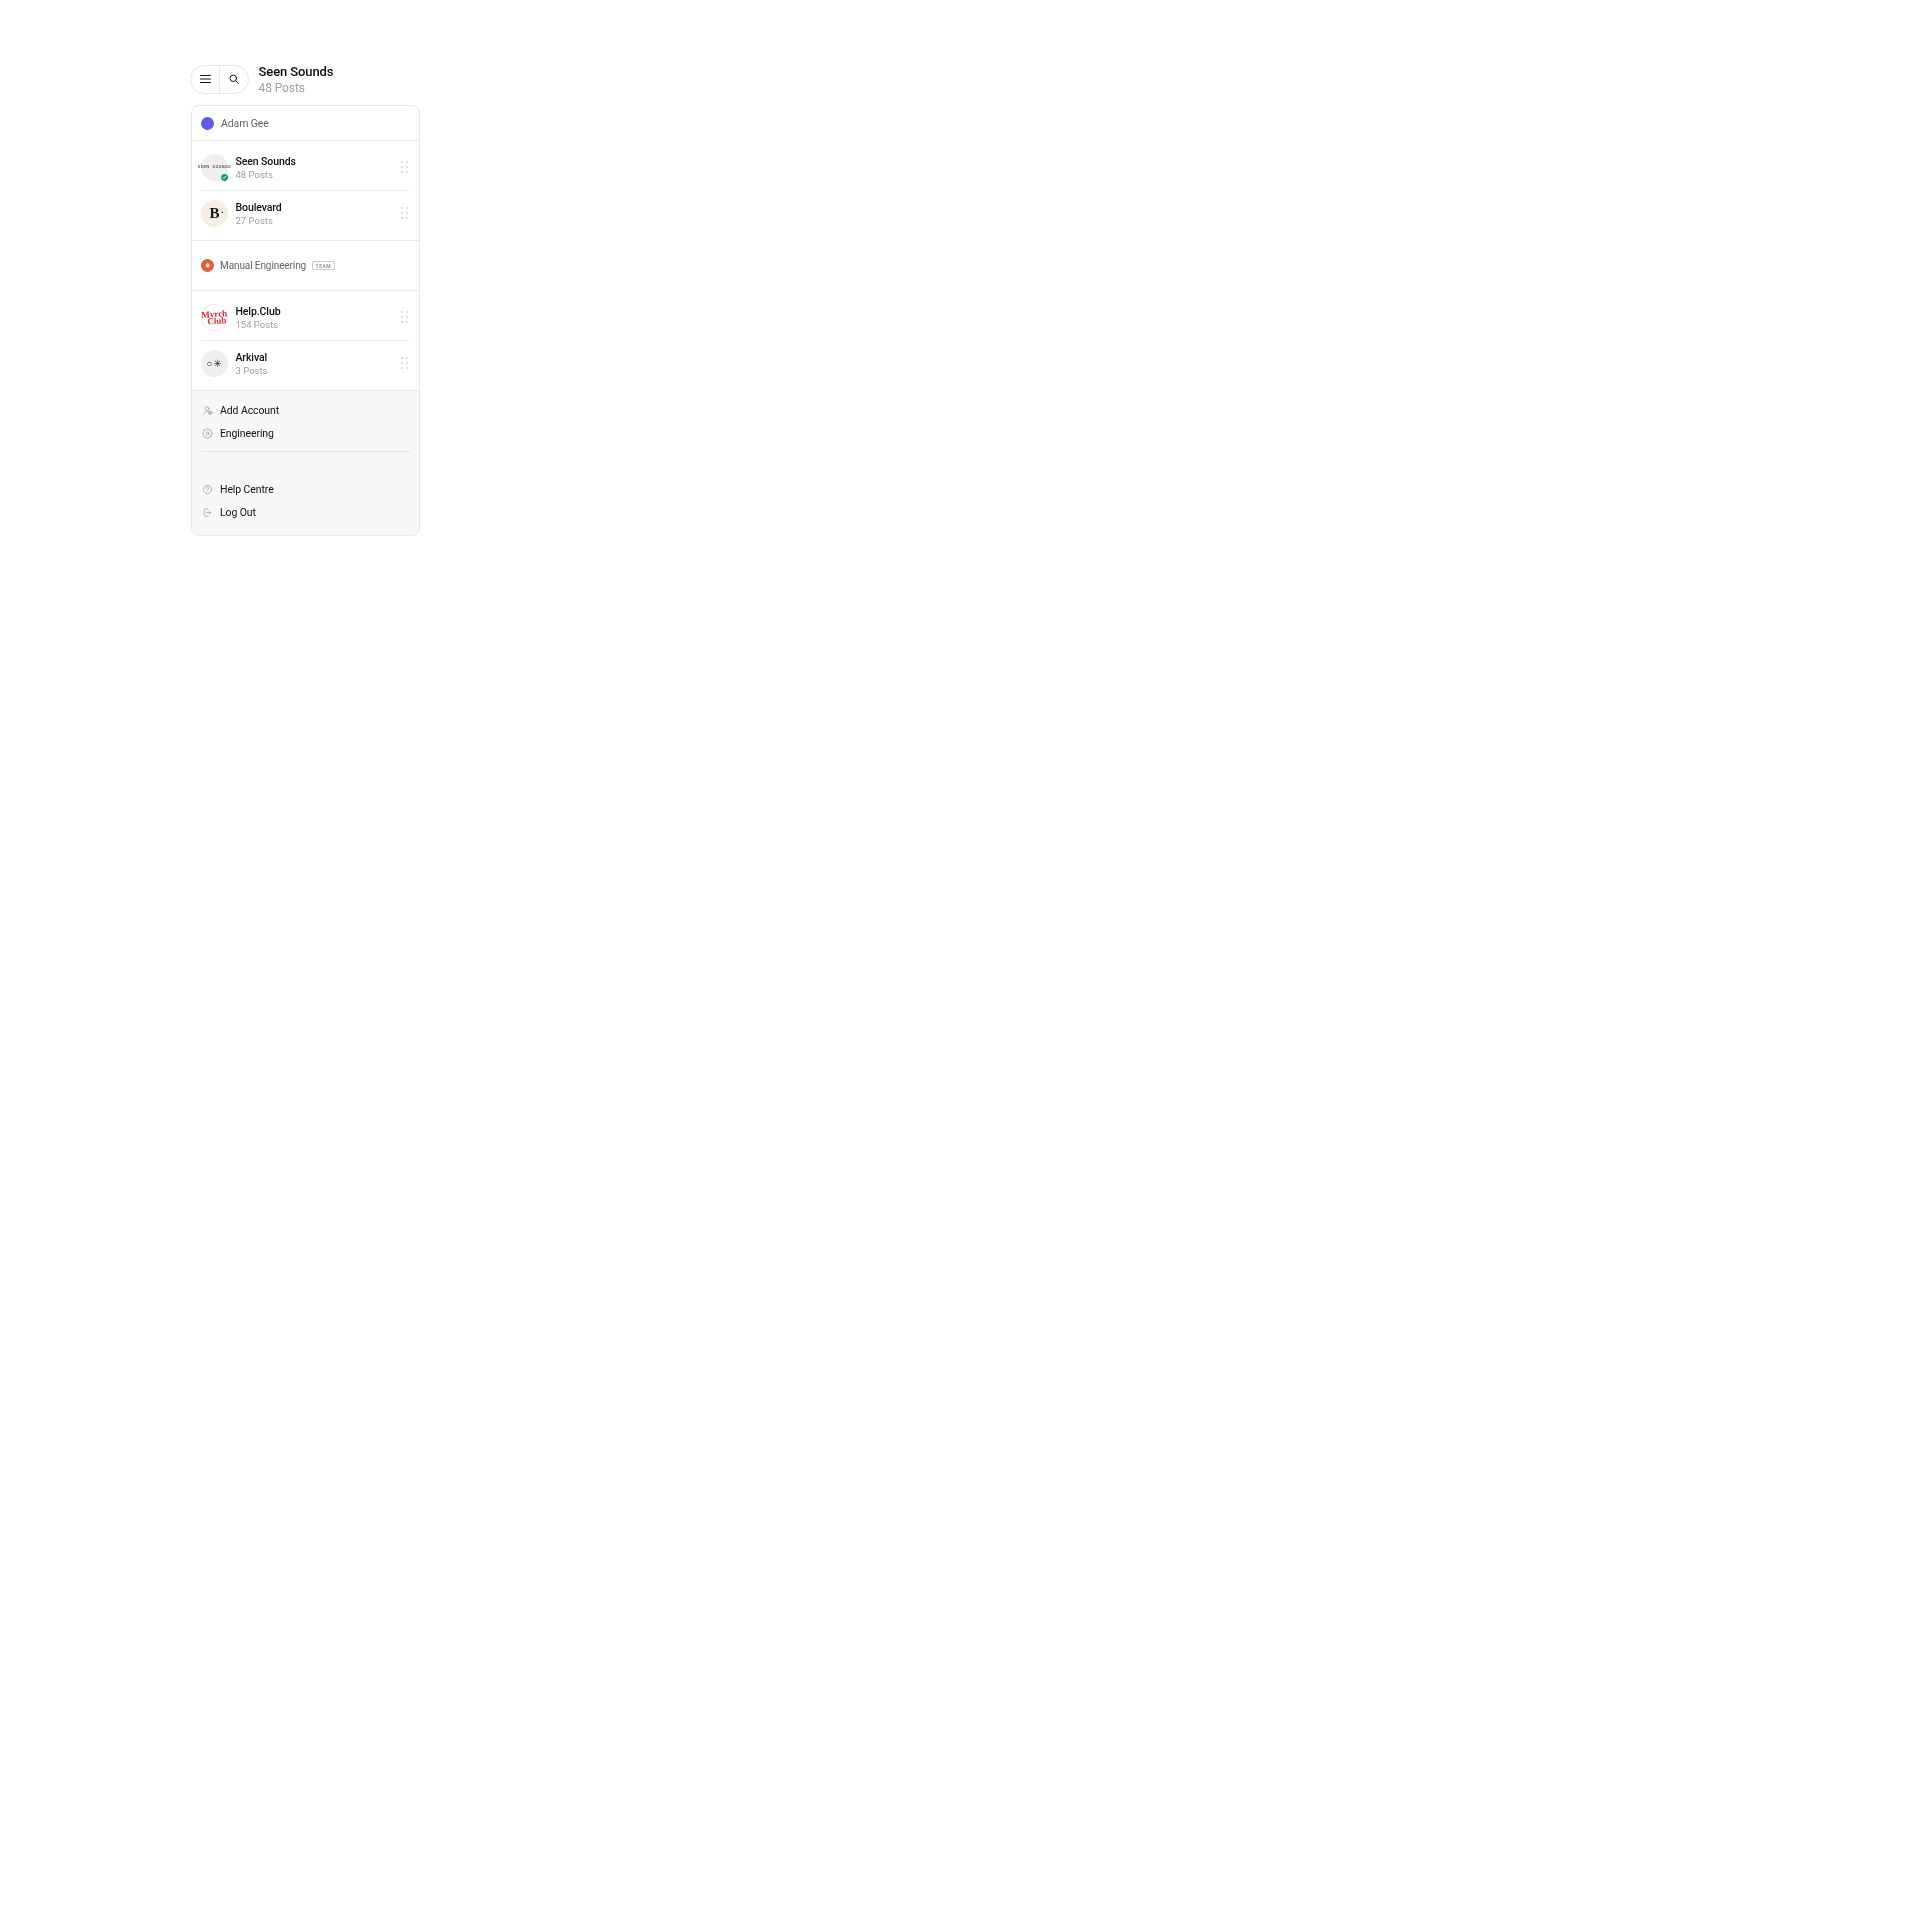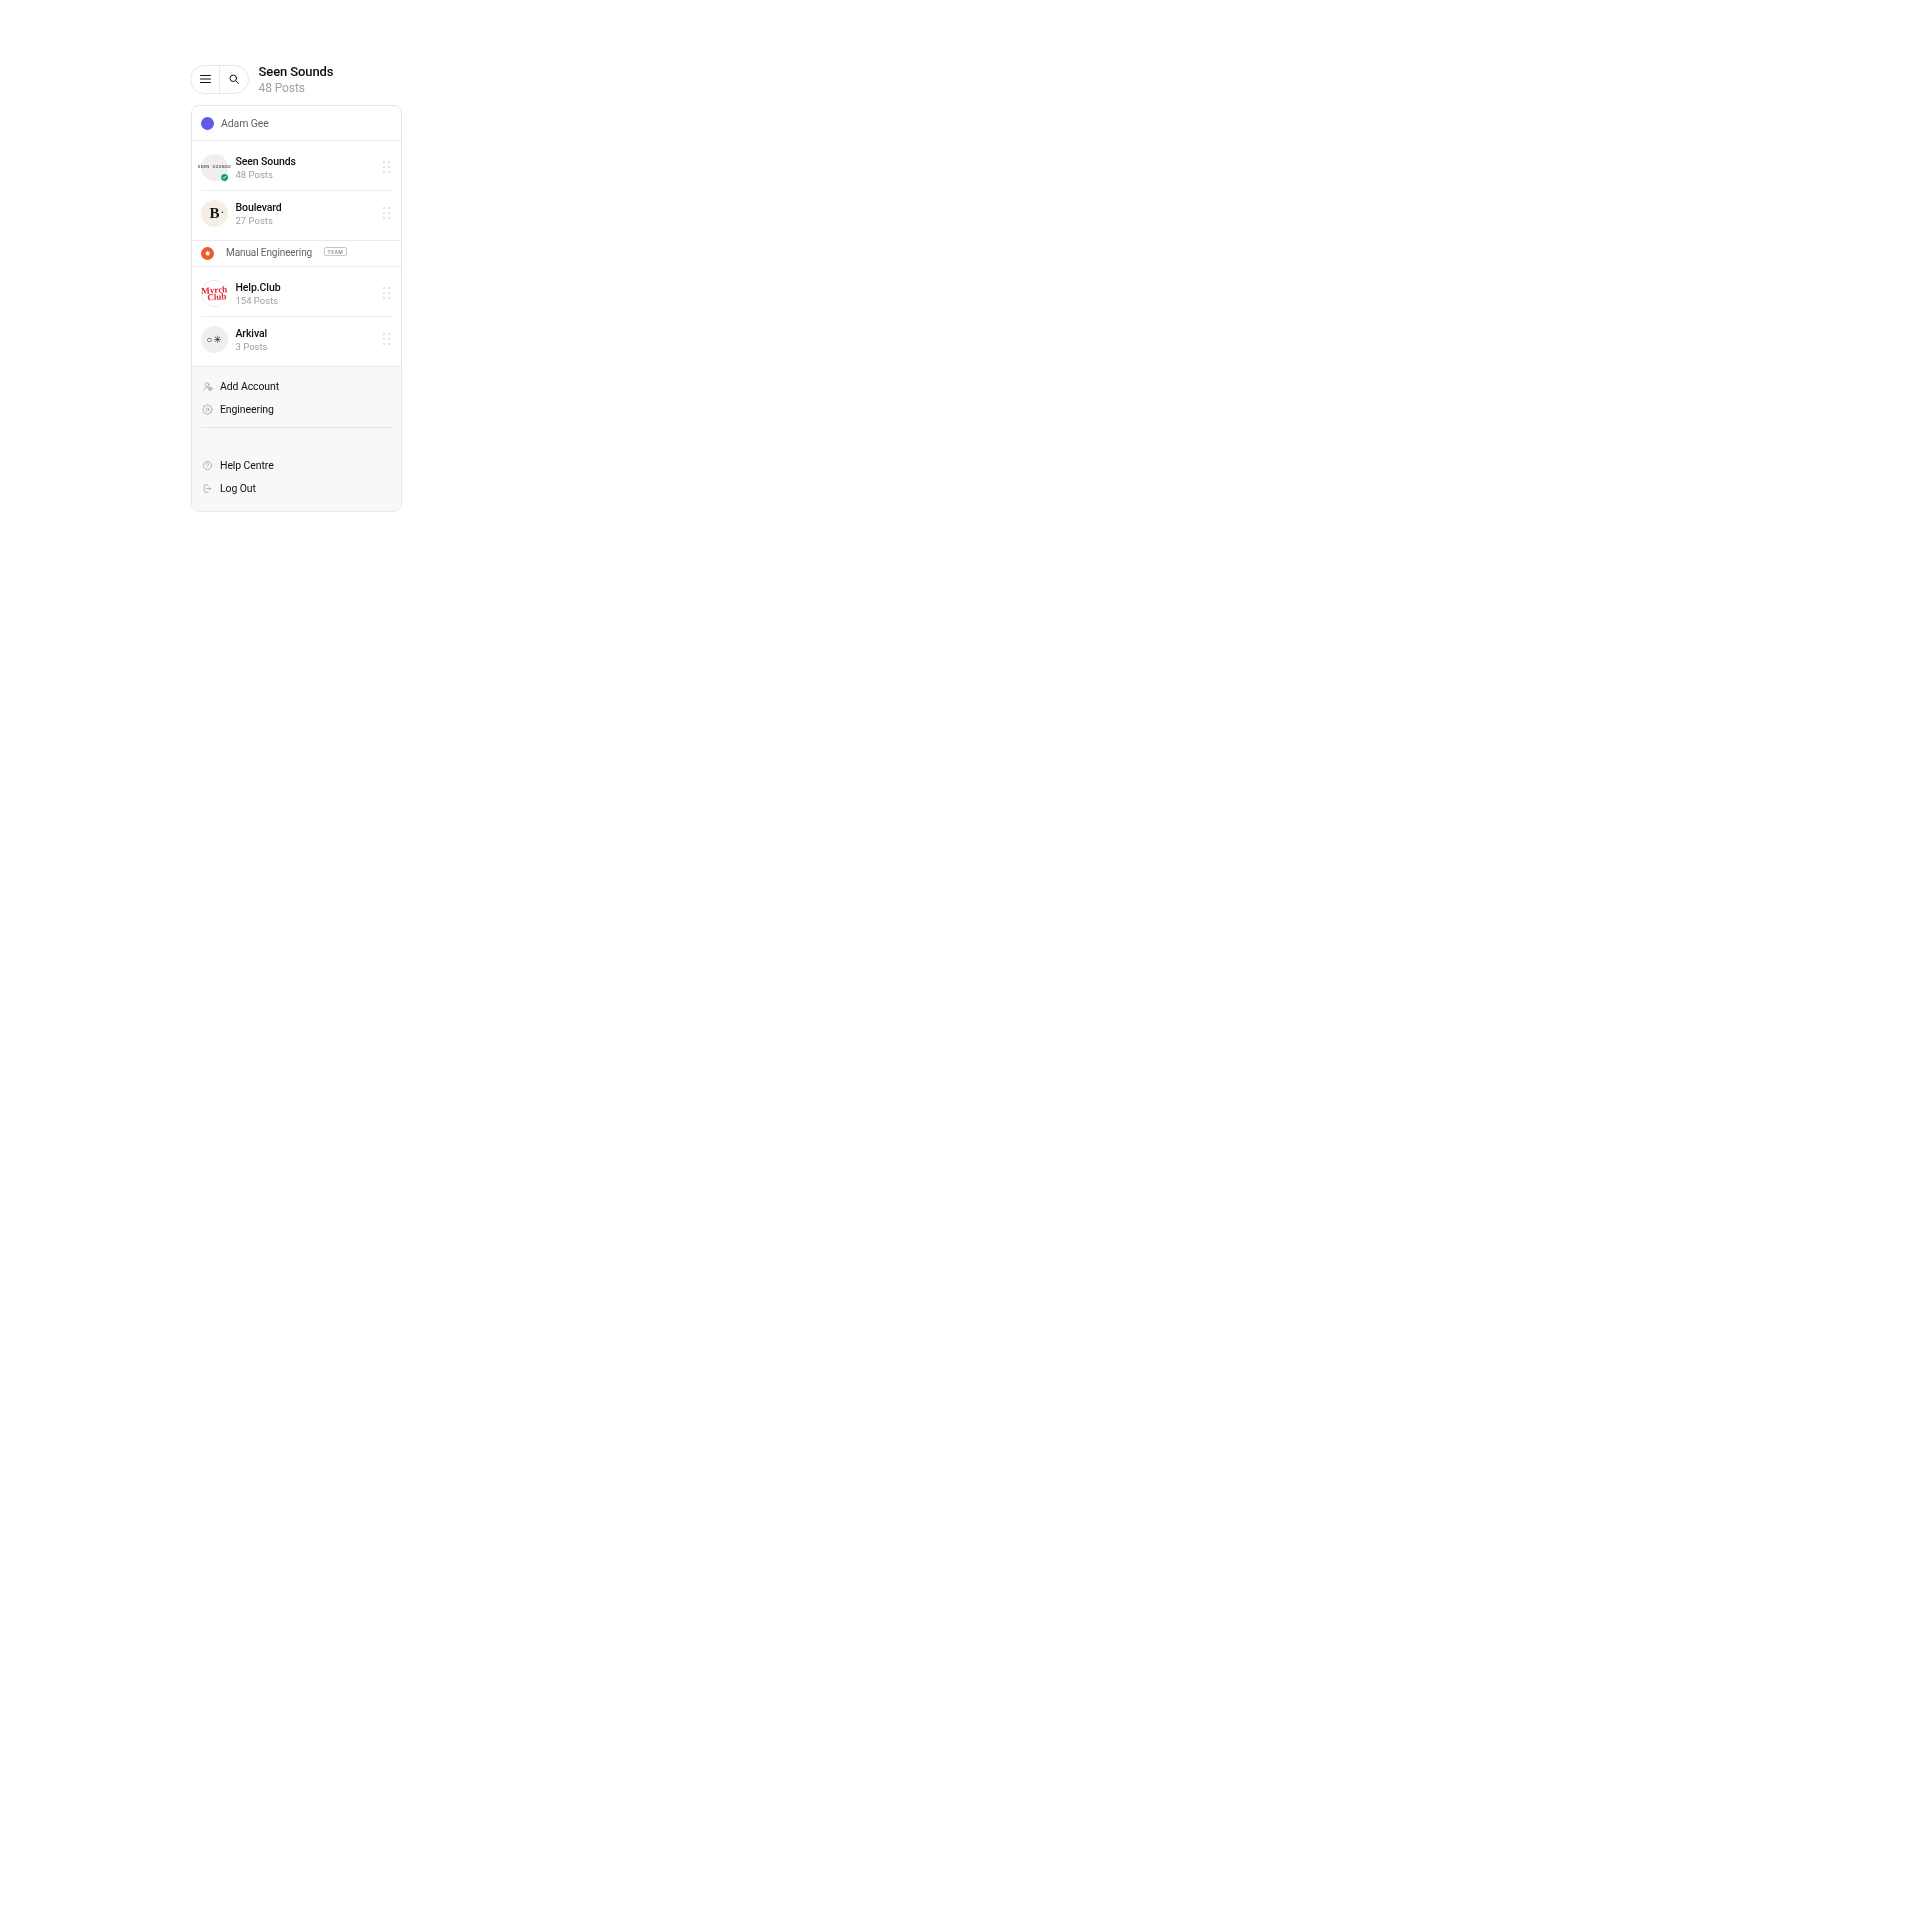--- a/index.html
+++ b/index.html
@@ -8,21 +8,21 @@
 
   
   .header { position: absolute; top: 64px; left: 169px; display: flex; align-items: center; gap: 10px; }
   .pill { display: flex; align-items: center; height: 29px; border: 0.5px solid #e7e7e7; border-radius: 15px; overflow: hidden; background: #ffffff; }
   .pill-btn { width: 28px; height: 100%; display: flex; align-items: center; justify-content: center; color: #111; }
   .pill-sep { width: 0.5px; height: 100%; background: #eaeaea; }
   .header-text .title { font-size: 13px; line-height: 15px; color: #0c0c0c; font-weight: 500; letter-spacing: -0.1px; }
   .header-text .subtitle { font-size: 12px; line-height: 14px; color: #a2a2a2; margin-top: 1.5px; letter-spacing: -0.1px; }
 
   
-  .sheet { position: absolute; top: 105px; left: 170px; width: 211px; border: 0.5px solid #e8e8e8; border-radius: 8px; background: #ffffff; overflow: hidden; }
+  .sheet { position: absolute; top: 105px; left: 170px; width: 229px; border: 0.5px solid #e8e8e8; border-radius: 8px; background: #ffffff; overflow: hidden; }
   .owner-row { display: flex; align-items: center; gap: 7px; padding: 10.5px 9px 10.5px 9px; }
   .owner-dot { width: 13px; height: 13px; border-radius: 50%; background: #625be6; }
   .owner-name { font-size: 10.5px; color: #636363; font-weight: 400; letter-spacing: -0.1px; }
 
   .list-divider { border-top: 0.5px solid #ebebeb; }
 
   .acct-list { padding: 4px 9px 4px 9px; }
   .acct-item { display: flex; align-items: center; padding: 9px 0; position: relative; }
   .acct-item + .acct-item { border-top: 0.5px solid #ededed; }
   .avatar { width: 27px; height: 27px; border-radius: 50%; flex: 0 0 27px; display: flex; align-items: center; justify-content: center; position: relative; overflow: visible; }
@@ -31,21 +31,21 @@
   .avatar.blvd::after { content: "."; position: absolute; top: 5px; right: 4.5px; font-size: 9px; color: #1a1a1a; }
   .avatar.myrch { background: #ffffff; border: 0.5px solid #eee; color: #e0262f; font-family: "Brush Script MT", "Comic Sans MS", cursive; font-size: 9px; line-height: 7px; font-weight: 700; transform: rotate(-4deg); display:flex; flex-direction:column; }
   .avatar.arkival { background: #efefef; color: #2a2a2a; font-size: 10px; letter-spacing: 1px; font-weight: 400; }
   .check-badge { position: absolute; right: -1px; bottom: -1px; width: 9px; height: 9px; border-radius: 50%; background: #159b59; border: 1px solid #ffffff; display: flex; align-items: center; justify-content: center; }
   .acct-text { margin-left: 7.5px; flex: 1 1 auto; }
   .acct-title { font-size: 10.5px; color: #0e0e0e; font-weight: 500; letter-spacing: -0.1px; }
   .acct-sub { font-size: 9.5px; color: #9f9f9f; margin-top: 1px; }
   .drag { width: 9px; height: 14px; display: grid; grid-template-columns: repeat(2, 2px); grid-template-rows: repeat(3, 2px); column-gap: 3px; row-gap: 3px; margin-left: 5px; }
   .drag span { width: 2px; height: 2px; background: #d7d7d7; border-radius: 50%; }
 
-  .team-row { display: flex; align-items: flex-start; gap: 12px; padding: 6px 9px; border-top: 0.5px solid #ebebeb; border-bottom: 0.5px solid #ebebeb; }
+  .team-row { display: flex; align-items: center; gap: 6px; padding: 18px 9px; border-top: 0.5px solid #ebebeb; border-bottom: 0.5px solid #ebebeb; }
   .team-dot { width: 13px; height: 13px; border-radius: 50%; background: #ec5b2b; display: flex; align-items: center; justify-content: center; color: #fff; }
   .team-name { font-size: 10px; color: #636363; letter-spacing: -0.1px; }
   .team-badge { font-size: 5px; letter-spacing: 0.5px; color: #8b8b8b; border: 0.8px solid #c8c8c8; border-radius: 2px; padding: 0.5px 2.5px; font-weight: 600; }
 
   .footer { background: #f8f8f8; border-top: 0.5px solid #ebebeb; padding: 8px 9px 11px 9px; }
   .footer-group + .footer-group { border-top: 0.5px solid #e6e6e6; margin-top: 6px; padding-top: 26px; }
   .f-item { display: flex; align-items: flex-start; gap: 7px; padding: 5px 0; }
   .f-icon { width: 12px; height: 12px; display: flex; align-items: center; justify-content: center; color: #a5a5a5; flex: 0 0 12px; }
   .f-label { font-size: 10.5px; color: #111; letter-spacing: -0.1px; }
   svg { display: block; }

